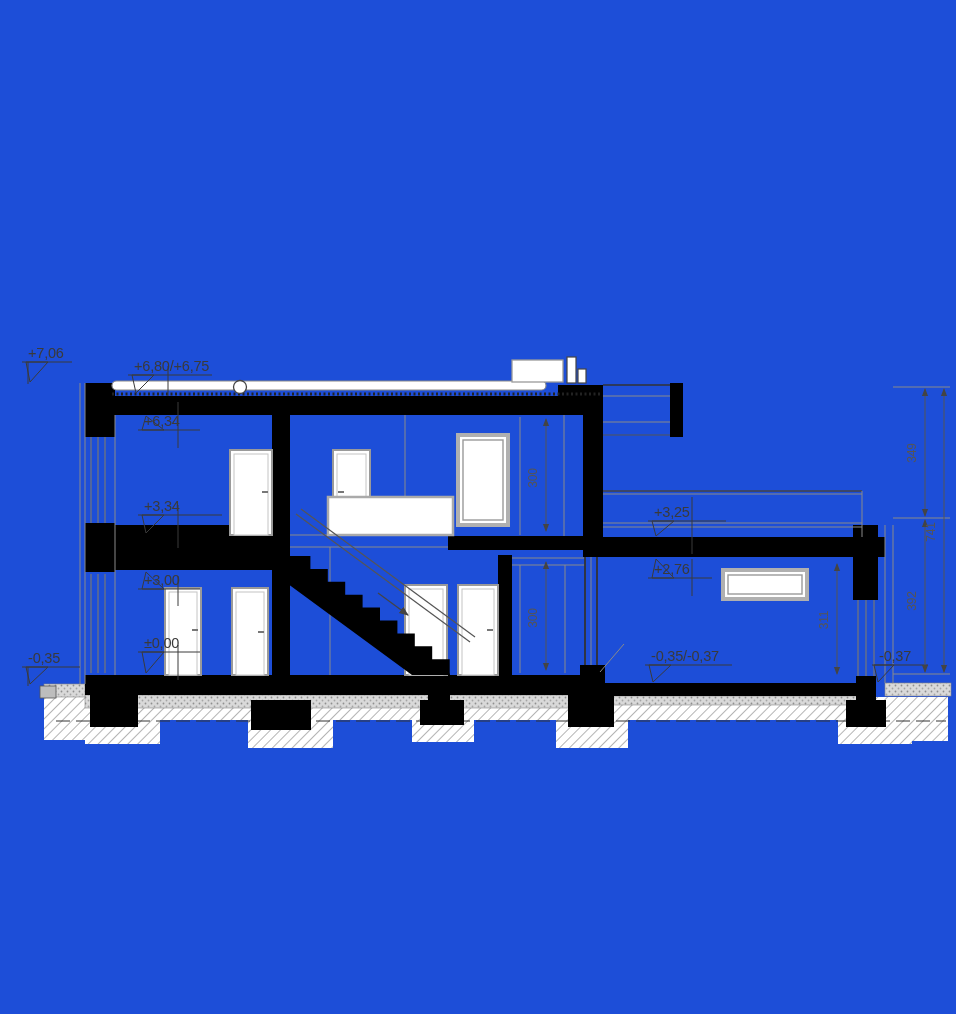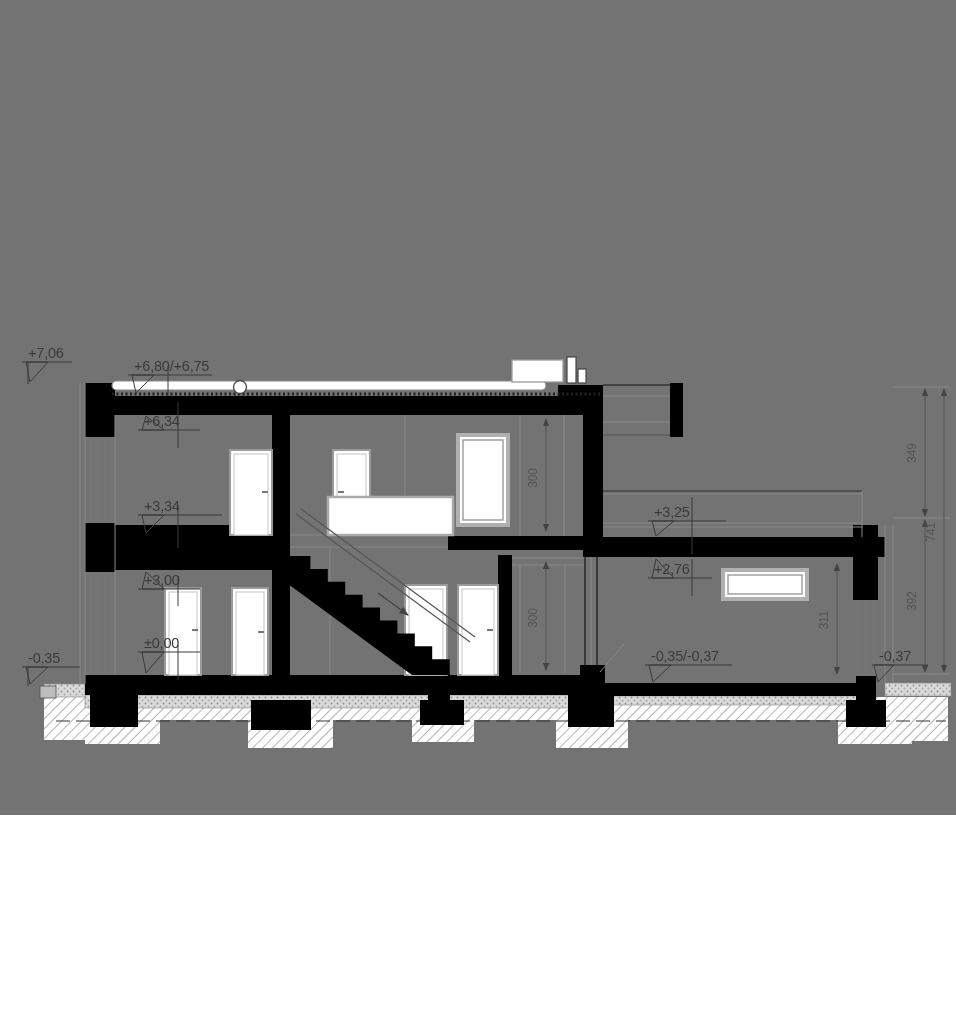--- a/index.html
+++ b/index.html
@@ -1,16 +1,16 @@
 <!DOCTYPE html>
 <html><head>
 <meta charset="utf-8">
 <style>
   html,body{margin:0;padding:0;background:#ffffff;}
-  #canvas{position:relative;width:956px;height:815px;background:#737373;overflow:hidden;
+  #canvas{position:relative;width:956px;height:1014px;background:#1d4ed8;overflow:hidden;
           font-family:"Liberation Sans", sans-serif;}
   svg{display:block;}
   text{font-family:"Liberation Sans", sans-serif;fill:#3a3a3a;letter-spacing:-0.2px;}
   .lvl{font-size:14.5px;}
   .dim{font-size:12px;fill:#555;}
   .thin{stroke:#8a8a8a;stroke-width:1;fill:none;}
   .frame{stroke:#9a9a9a;stroke-width:2;fill:#ffffff;}
   .mark{stroke:#3a3a3a;stroke-width:1;fill:none;}
 </style>
 </head>

